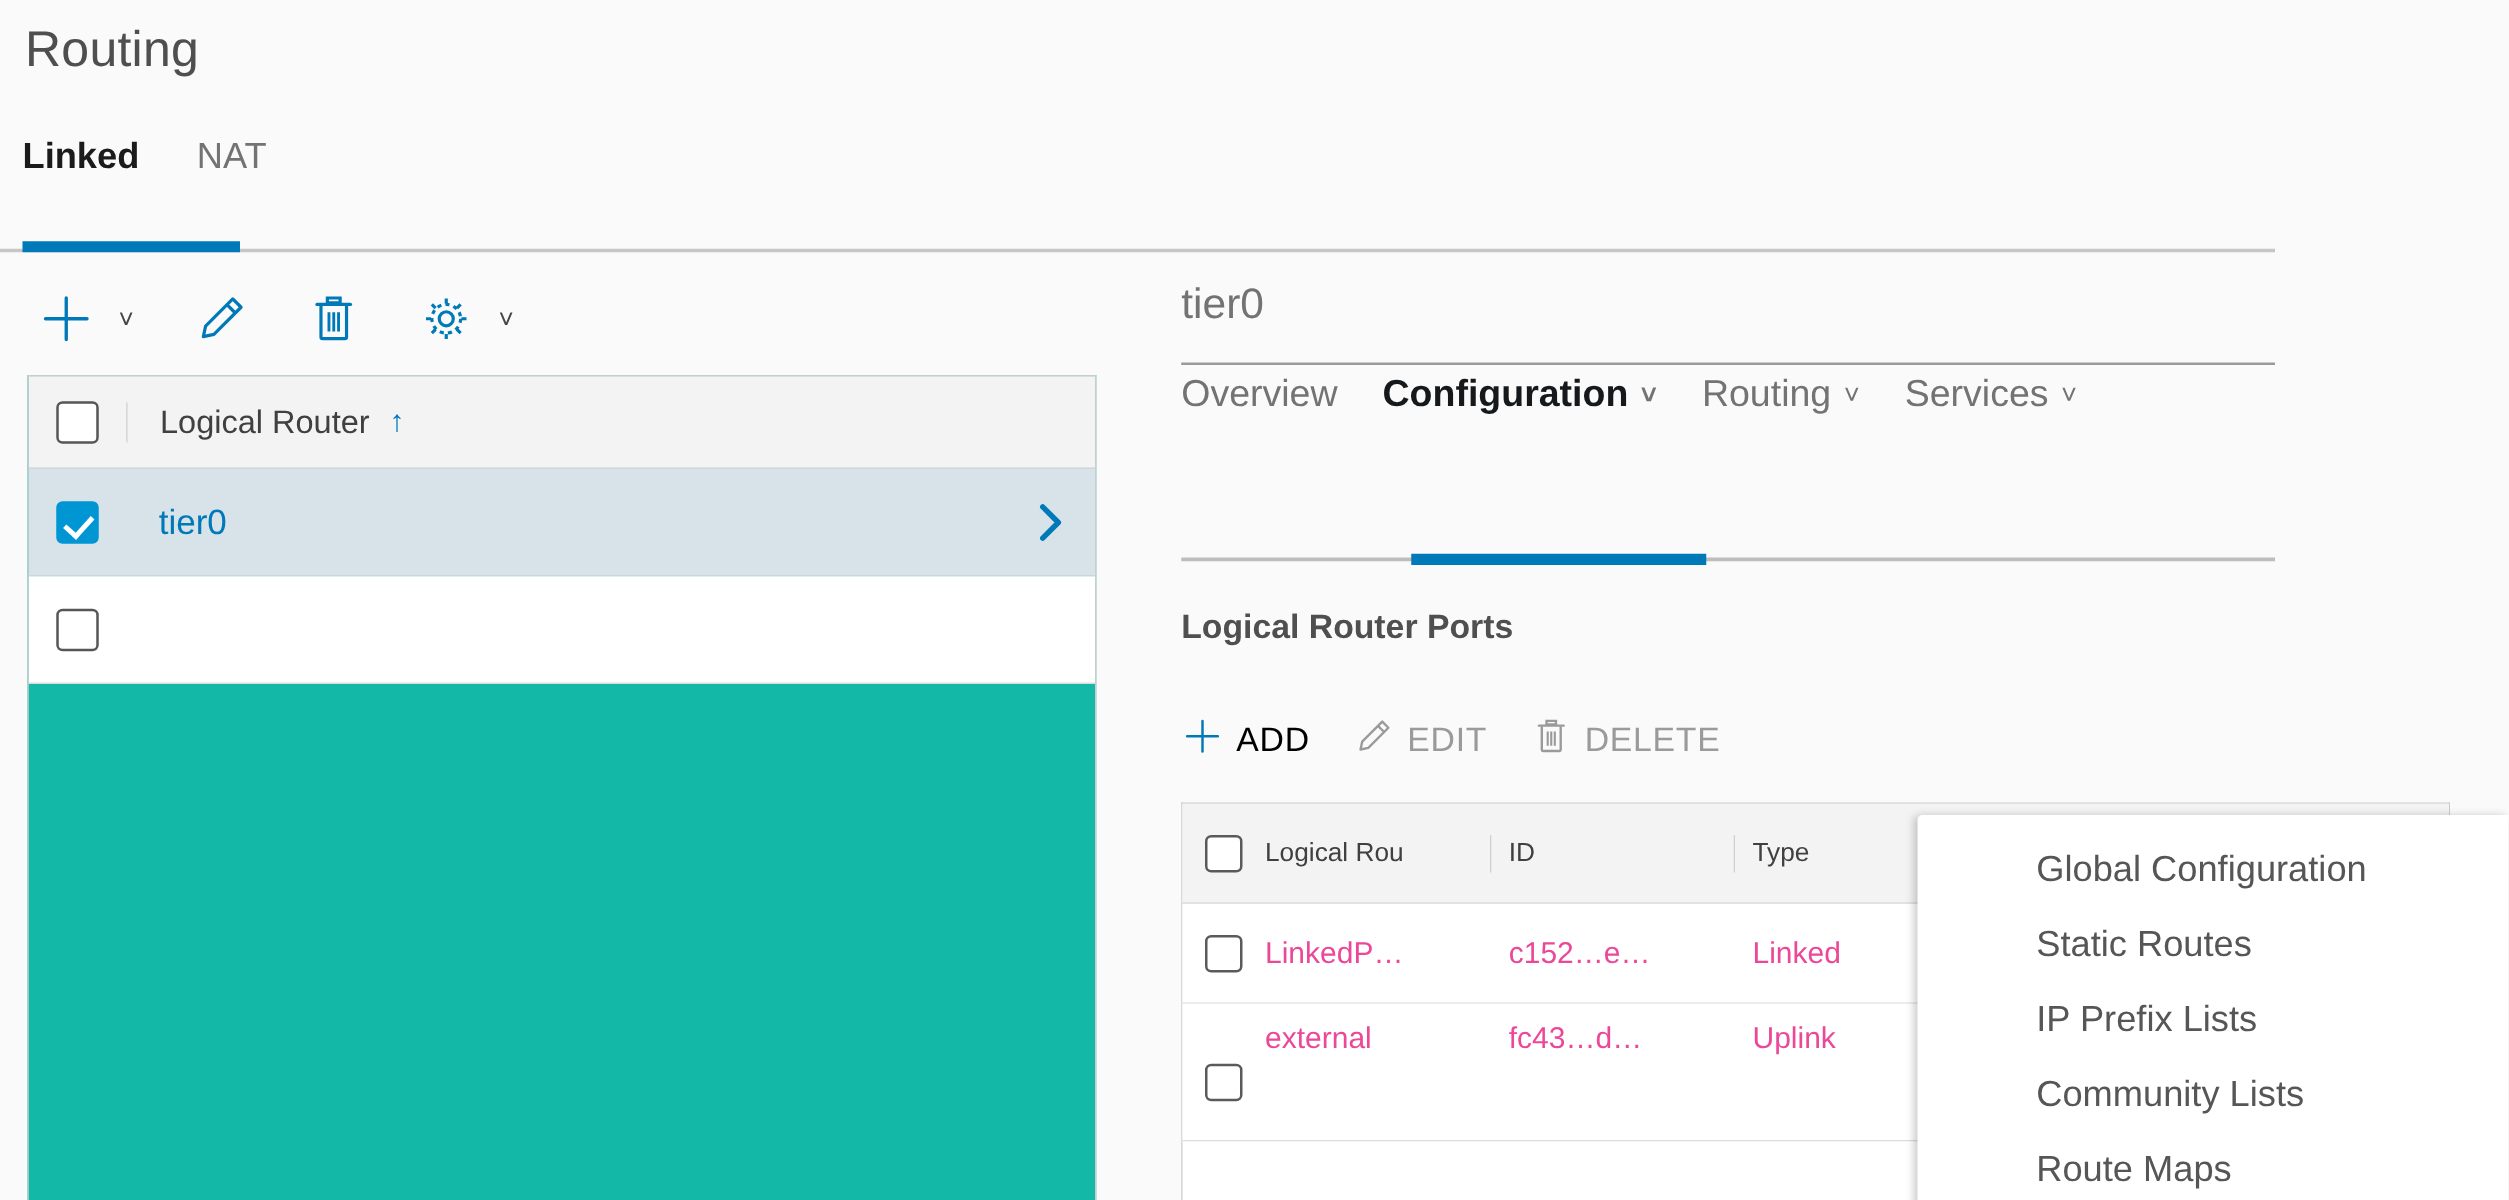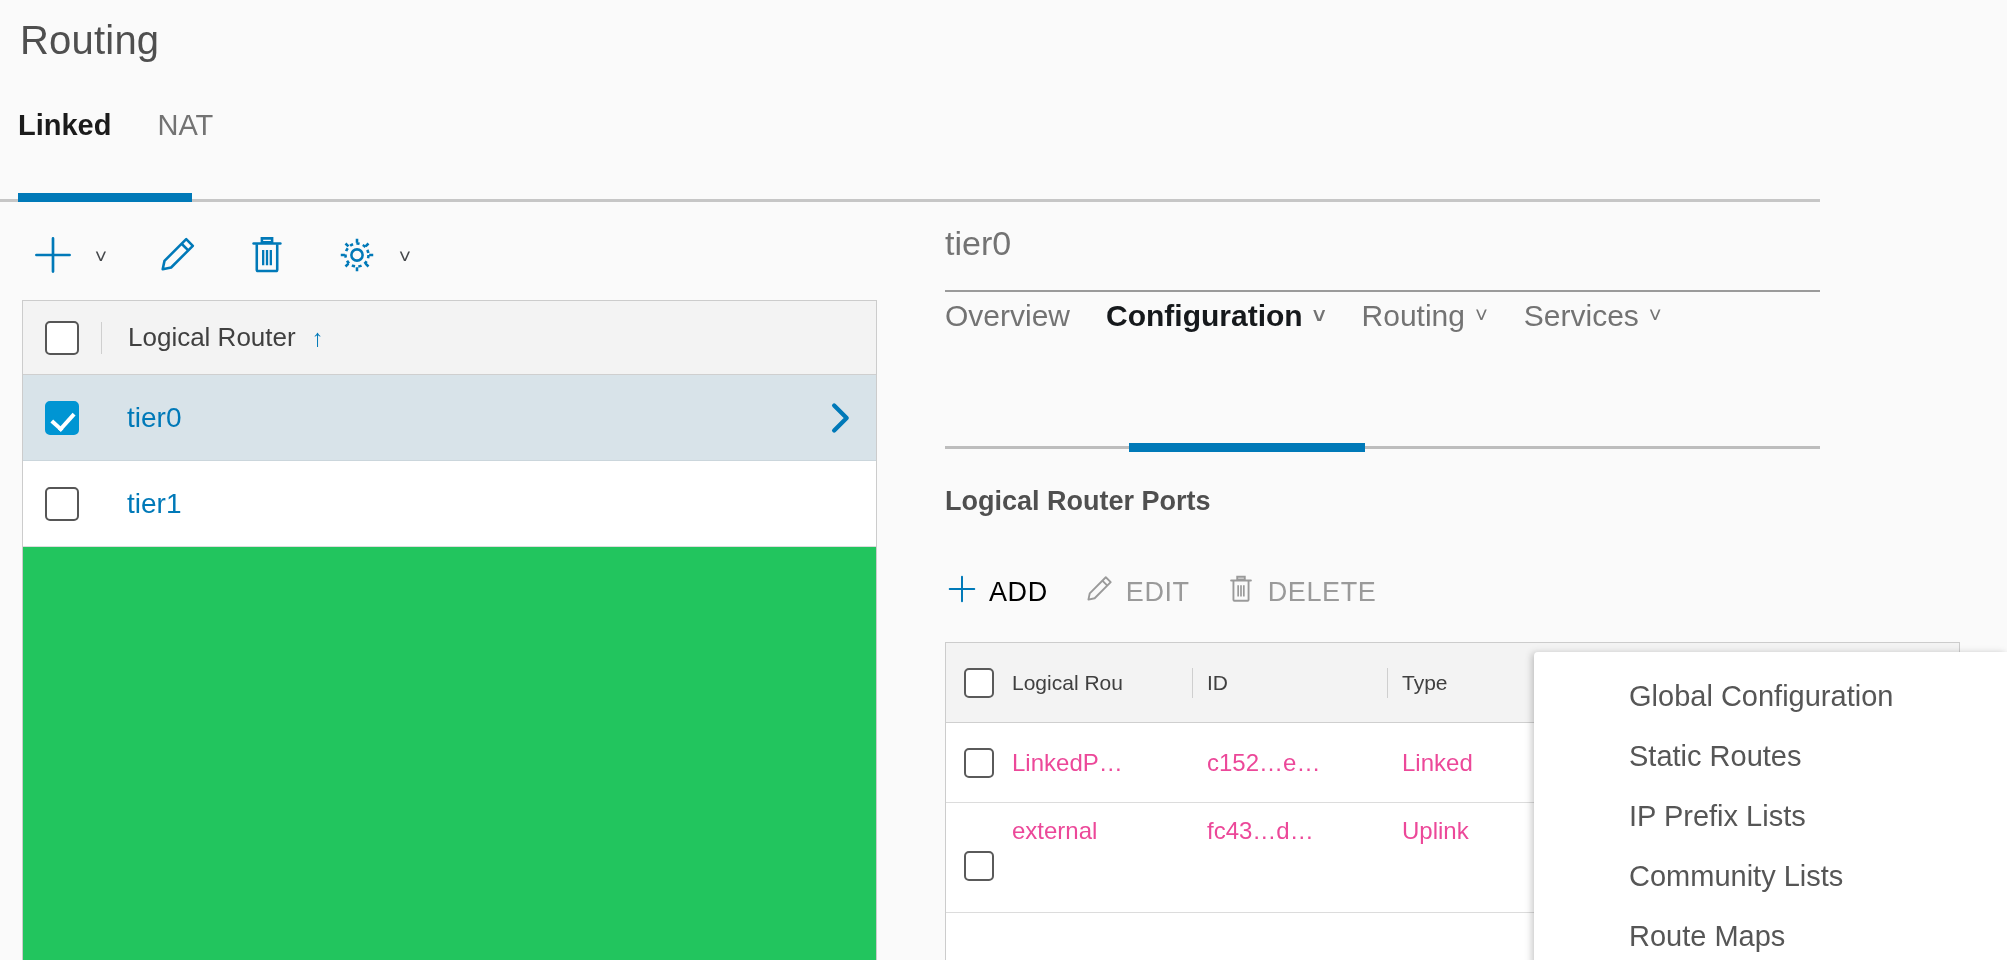--- a/index.html
+++ b/index.html
@@ -51,21 +51,21 @@
     display: flex; align-items: center; cursor: pointer;
   }
   .tb-btn { width: 62px; height: 62px; display:flex; align-items:center; justify-content:center; }
   .tb-caret { width: 34px; height: 62px; display:flex; align-items:center; justify-content:center; }
   .tb-gap { width: 28px; }
   .caret-gl { color: #45484b; font-size: 21px; line-height: 1; }
 
   .grid {
     position: absolute; left: 22px; top: 98px; width: 855px; bottom: 0;
     border: 1px solid #cccccc; border-bottom: none;
-    background: #22c55e;
+    background: #14b8a6;
   }
   .grid-head {
     display: flex; align-items: center; height: 74px;
     background: #f3f3f3; border-bottom: 1px solid #cfcfcf;
   }
   .cb-cell { width: 78px; display: flex; align-items: center; justify-content: center; flex: none; }
   .head-div { width: 1px; height: 32px; background: #cfcfcf; }
   .head-label {
     padding-left: 26px; font-size: 26px; color: #404040; font-weight: 400;
     display: flex; align-items: center; gap: 16px;
@@ -274,21 +274,20 @@
             <svg width="40" height="40" viewBox="0 0 24 24">
                 <path d="M8.5 4.5L16 12l-7.5 7.5" stroke="#0079b8" stroke-width="2.6" fill="none" stroke-linecap="round" stroke-linejoin="round"></path>
               </svg>
           </div>
         </div>
 
         <div class="grid-row">
           <div class="cb-cell">
             <span class="cbox"></span>
           </div>
-          <div class="row-name">tier1</div>
           <div class="row-chevron"></div>
         </div>
 
         <div class="grid-blank"></div>
       </div>
     </div>
 
     <div class="right-panel">
 
       <div class="detail-title">tier0</div>

